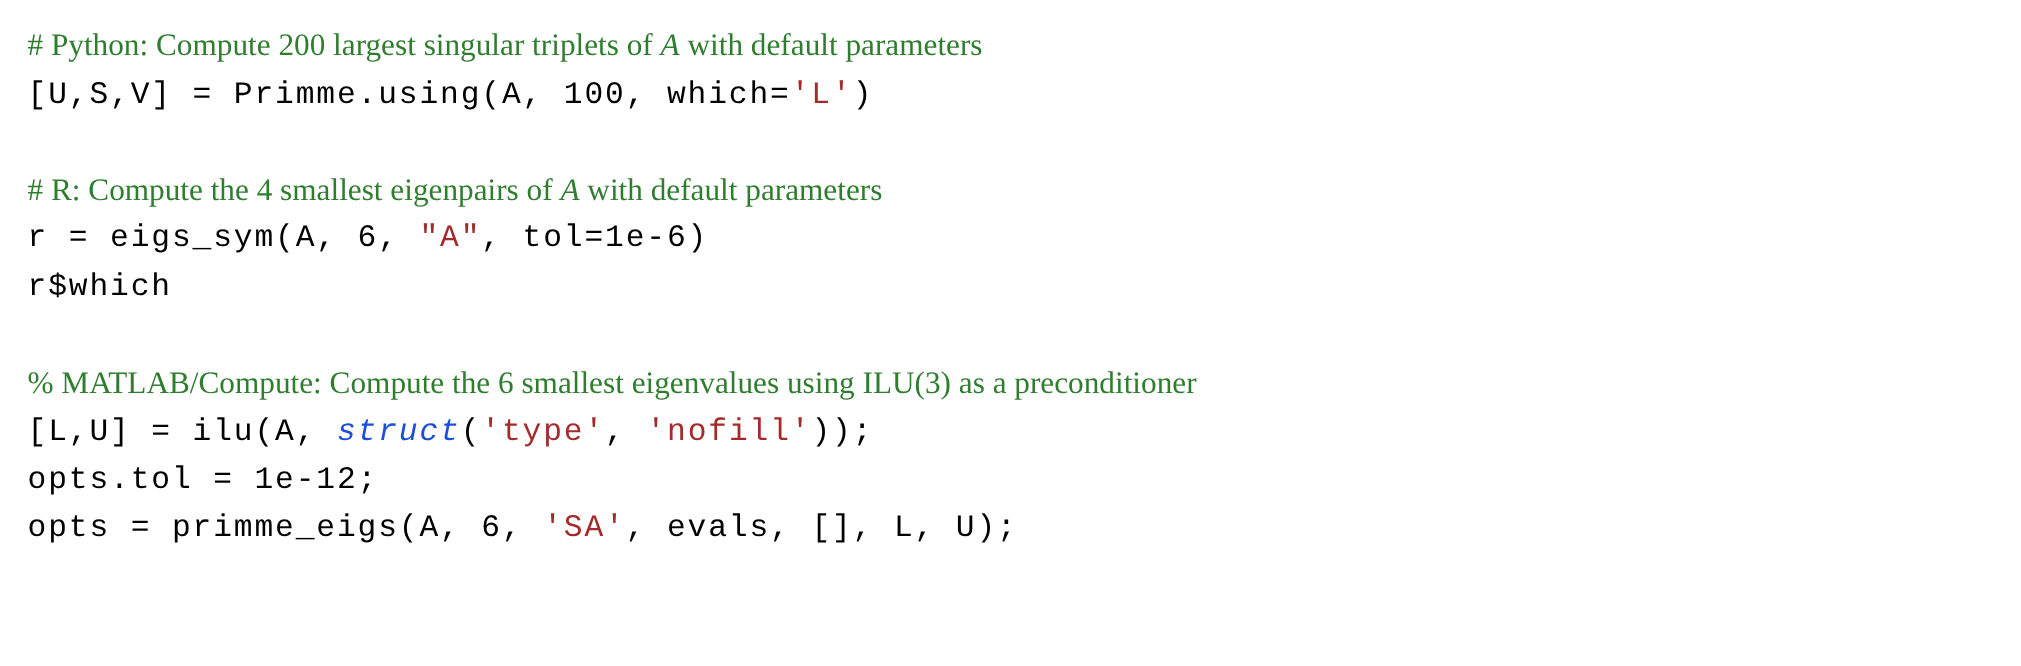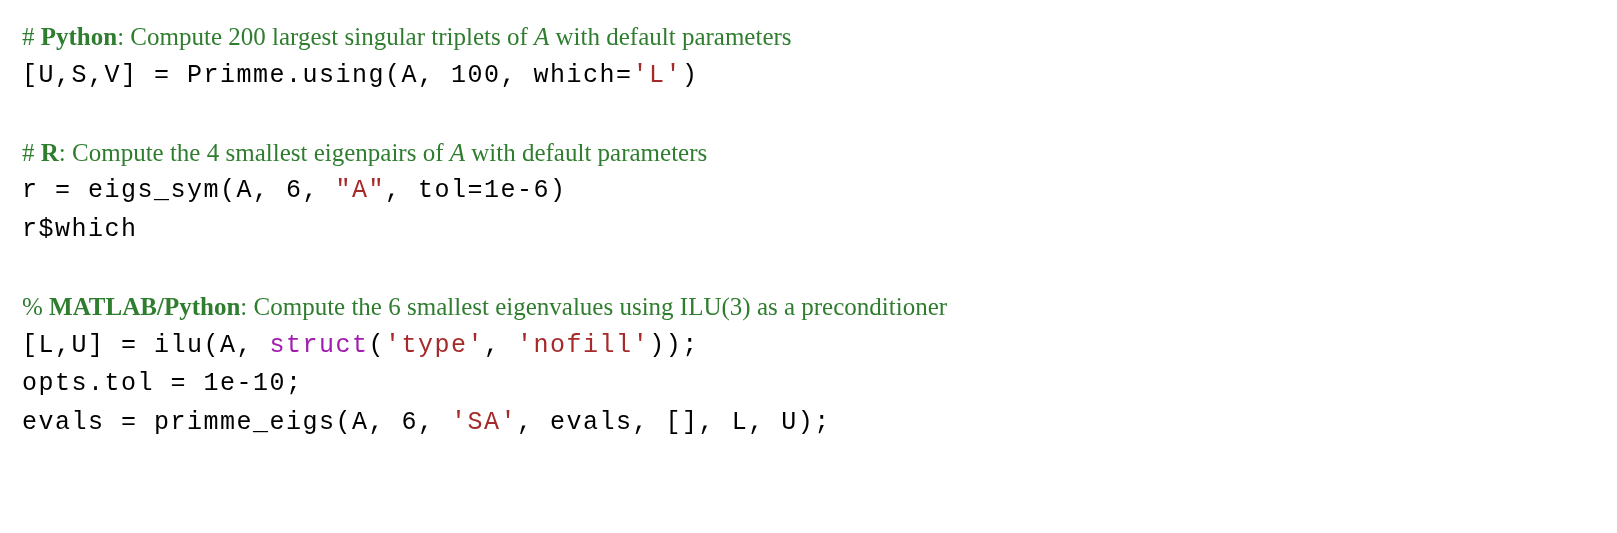--- a/index.html
+++ b/index.html
@@ -12,36 +12,37 @@
       font-family: "Times New Roman", Times, serif;
       font-size: 25px;
       padding: 18px 22px;
       width: 1617px;
       line-height: 1.55;
     }
     .comment-line {
       color: #2f7d2f;
     }
     .comment-line .bold-lang {
-      font-weight: bold;
+      font-weight: normal;
     }
     .italic-var {
       font-style: italic;
     }
     .code-line {
       font-family: "Courier New", Courier, monospace;
       letter-spacing: 1.5px;
       color: #000000;
       white-space: pre;
     }
     .str {
       color: #a52a2a;
     }
     .kw {
-      color: #a21caf;
+      color: #1d4ed8;
+      font-style: italic;
     }
     .block-gap {
       height: 38px;
     }
   </style>
 </head>
 <body>
 
 <div class="comment-line">
   <span>#</span><span>&nbsp;</span><span class="bold-lang">Python</span><span>: Compute 200 largest singular triplets of </span><span class="italic-var">A</span><span> with default parameters</span>
@@ -52,17 +53,17 @@
 
 <div class="comment-line">
   <span>#</span><span>&nbsp;</span><span class="bold-lang">R</span><span>: Compute the 4 smallest eigenpairs of </span><span class="italic-var">A</span><span> with default parameters</span>
 </div>
 <div class="code-line"><span>r = eigs_sym(A, 6, </span><span class="str">"A"</span><span>, tol=1e-6)</span></div>
 <div class="code-line"><span>r$which</span></div>
 
 <div class="block-gap"></div>
 
 <div class="comment-line">
-  <span>%</span><span>&nbsp;</span><span class="bold-lang">MATLAB/Python</span><span>: Compute the 6 smallest eigenvalues using ILU(3) as a preconditioner</span>
+  <span>%</span><span>&nbsp;</span><span class="bold-lang">MATLAB/Compute</span><span>: Compute the 6 smallest eigenvalues using ILU(3) as a preconditioner</span>
 </div>
 <div class="code-line"><span>[L,U] = ilu(A, </span><span class="kw">struct</span><span>(</span><span class="str">'type'</span><span>, </span><span class="str">'nofill'</span><span>));</span></div>
-<div class="code-line"><span>opts.tol = 1e-10;</span></div>
-<div class="code-line"><span>evals = primme_eigs(A, 6, </span><span class="str">'SA'</span><span>, evals, [], L, U);</span></div>
+<div class="code-line"><span>opts.tol = 1e-12;</span></div>
+<div class="code-line"><span>opts = primme_eigs(A, 6, </span><span class="str">'SA'</span><span>, evals, [], L, U);</span></div>
 
 </body></html>

